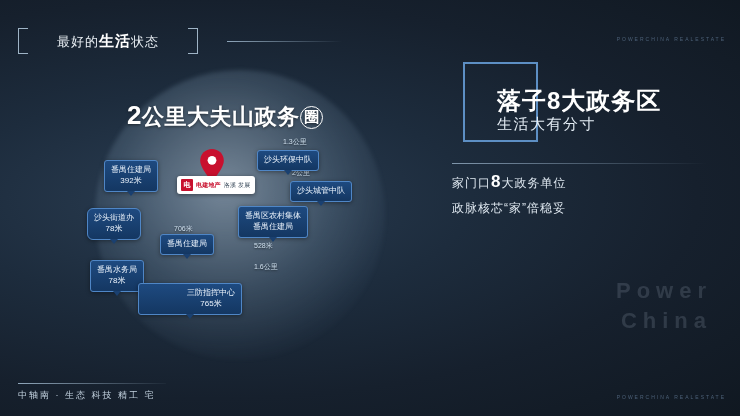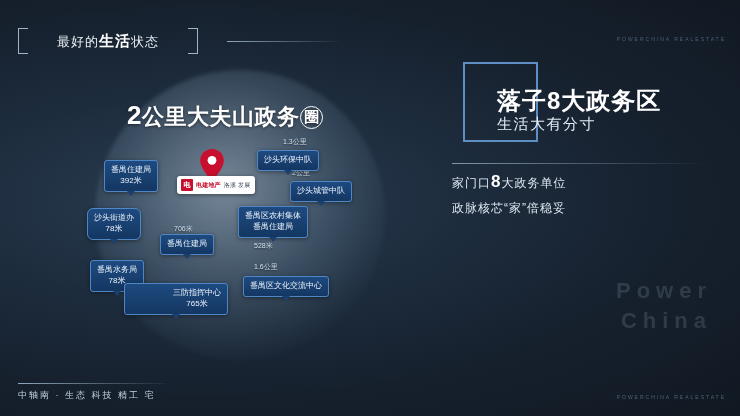--- a/index.html
+++ b/index.html
@@ -207,33 +207,30 @@
 
   <div class="bub" style="left:90px; top:260px;">
     <span>番禺水务局</span>
     <span class="l2">78米</span>
   </div>
 
   <div class="bub" style="left:160px; top:234px;">
     <span>番禺住建局</span>
   </div>
 
-  <div class="bub" style="left:124px; top:283px;padding-left:48px;">
+  <div class="bub" style="left:138px; top:283px;padding-left:48px;">
     <span>三防指挥中心</span>
     <span class="l2">765米</span>
   </div>
 
   <div class="bub" style="left:238px; top:206px;">
     <span>番禺区农村集体</span>
     <span class="l2">番禺住建局</span>
   </div>
 
-  <div class="bub" style="left:243px; top:276px;">
-    <span>番禺区文化交流中心</span>
-  </div>
 
   <div class="bub" style="left:290px; top:181px;">
     <span>沙头城管中队</span>
   </div>
 
   <div class="bub" style="left:257px; top:150px;">
     <span>沙头环保中队</span>
   </div>
 
   <div class="frame-box"></div>

